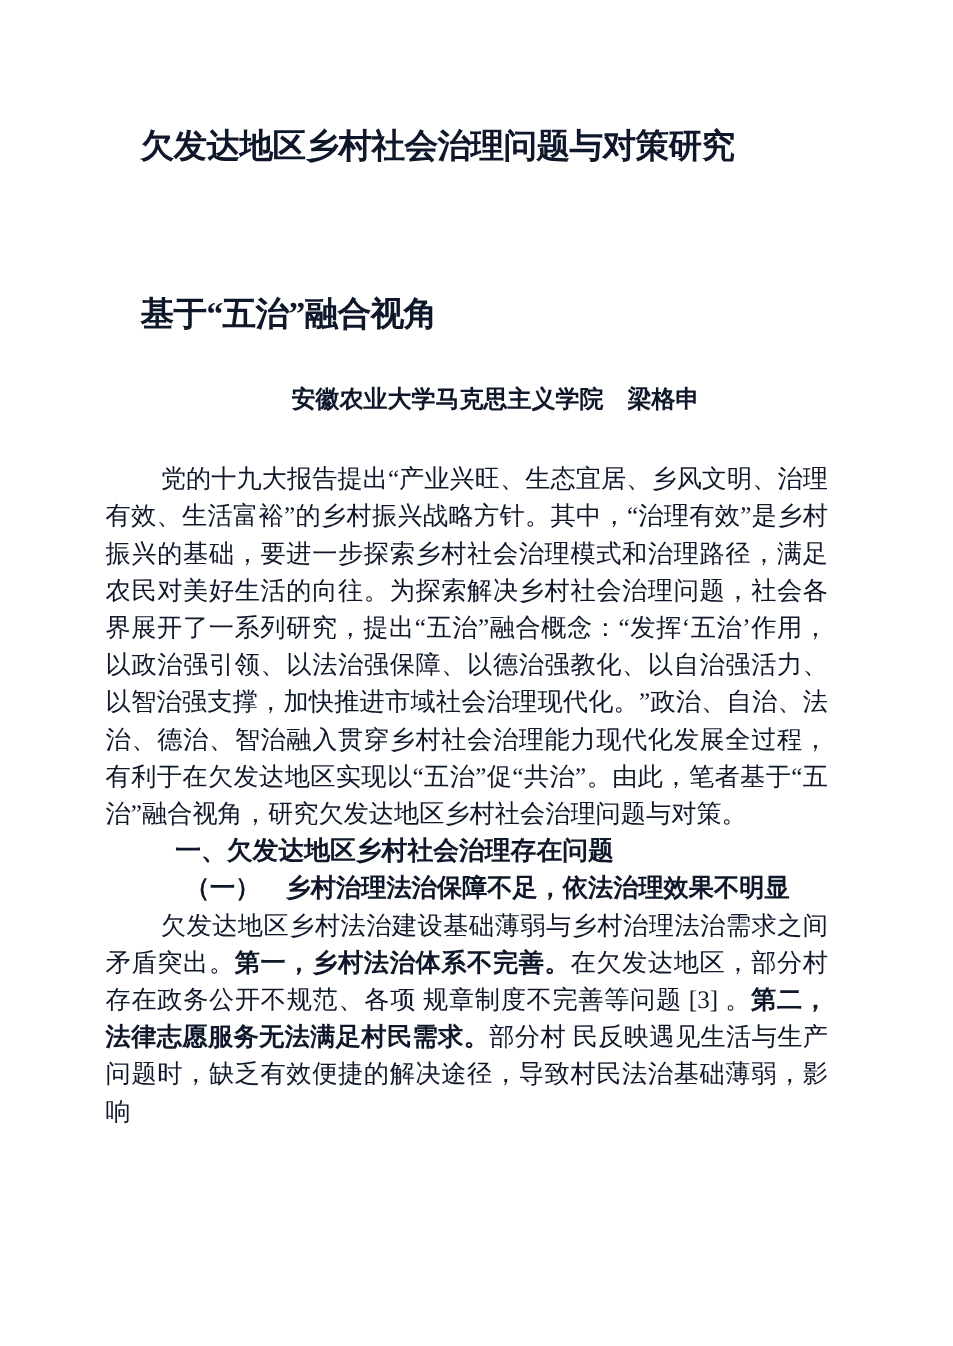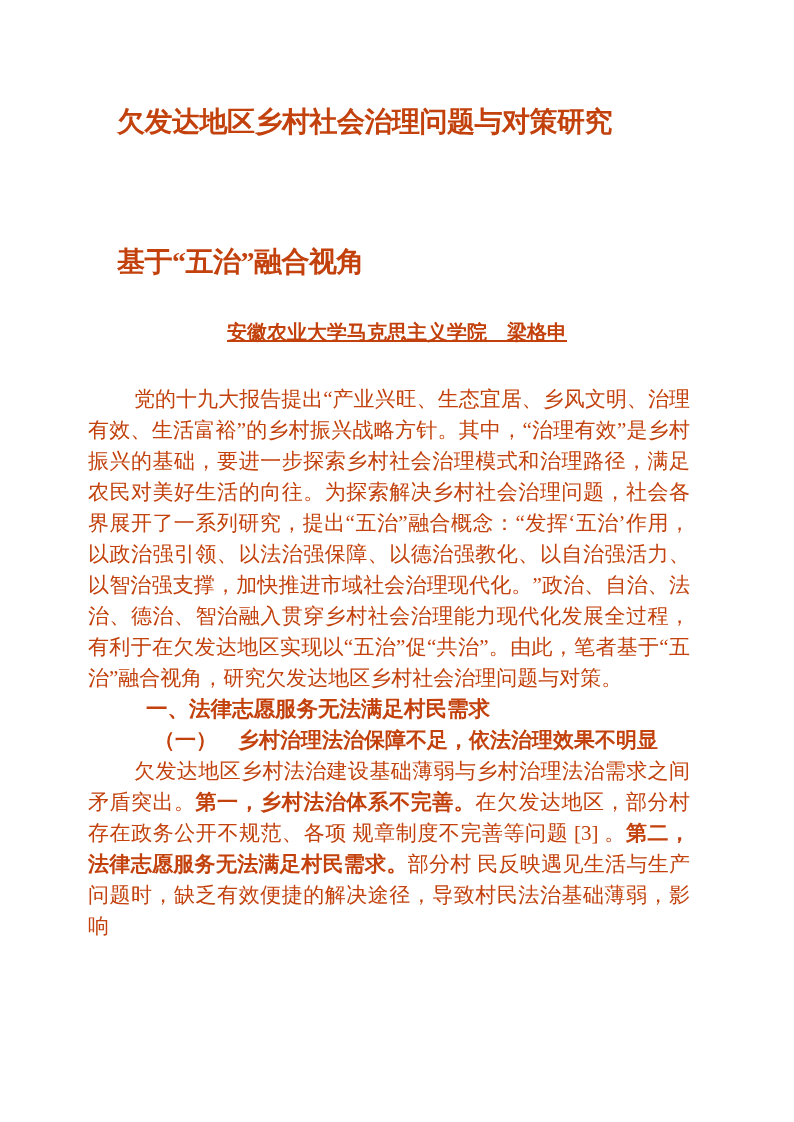--- a/index.html
+++ b/index.html
@@ -7,21 +7,21 @@
     padding: 0;
     background: #ffffff;
   }
   .page {
     position: relative;
     width: 794px;
     height: 1122px;
     background: #ffffff;
     overflow: hidden;
     font-family: "Liberation Serif", "DejaVu Serif", serif;
-    color: #c2410c;
+    color: #0f172a;
   }
   .doc-title {
     position: absolute;
     left: 117px;
     top: 103px;
     width: 600px;
     font-size: 28px;
     font-weight: bold;
     letter-spacing: -0.5px;
     white-space: nowrap;
@@ -32,27 +32,26 @@
     top: 199px;
     width: 600px;
     font-size: 28px;
     font-weight: bold;
     letter-spacing: -0.5px;
     white-space: nowrap;
     margin-top: 44px;
   }
   .doc-byline {
     position: absolute;
-    left: 96px;
+    left: 112px;
     top: 319px;
     width: 602px;
     text-align: center;
     font-size: 20px;
     font-weight: bold;
-    text-decoration: underline;
   }
   .doc-body {
     position: absolute;
     left: 88px;
     top: 384px;
     width: 602px;
     font-size: 21px;
     line-height: 31px;
     text-align: justify;
   }
@@ -79,17 +78,17 @@
 </style>
 </head>
 <body>
 
 <div class="page">
   <div class="doc-title">欠发达地区乡村社会治理问题与对策研究</div>
   <div class="doc-subtitle">基于“五治”融合视角</div>
   <div class="doc-byline">安徽农业大学马克思主义学院　梁格申</div>
   <div class="doc-body">
       <p class="paragraph"><span>党的十九大报告提出“产业兴旺、生态宜居、乡风文明、治理有效、生活富裕”的乡村振兴战略方针。其中，“治理有效”是乡村振兴的基础，要进一步探索乡村社会治理模式和治理路径，满足农民对美好生活的向往。为探索解决乡村社会治理问题，社会各界展开了一系列研究，提出“五治”融合概念：“发挥‘五治’作用，以政治强引领、以法治强保障、以德治强教化、以自治强活力、以智治强支撑，加快推进市域社会治理现代化。”政治、自治、法治、德治、智治融入贯穿乡村社会治理能力现代化发展全过程，有利于在欠发达地区实现以“五治”促“共治”。由此，笔者基于“五治”融合视角，研究欠发达地区乡村社会治理问题与对策。</span></p>
-      <p class="heading1">一、法律志愿服务无法满足村民需求</p>
+      <p class="heading1">一、欠发达地区乡村社会治理存在问题</p>
       <p class="heading2">（一）　乡村治理法治保障不足，依法治理效果不明显</p>
       <p class="paragraph"><span>欠发达地区乡村法治建设基础薄弱与乡村治理法治需求之间矛盾突出。</span><span class="bold-run">第一，乡村法治体系不完善。</span><span>在欠发达地区，部分村存在政务公开不规范、各项 规章制度不完善等问题 [3] 。</span><span class="bold-run">第二，法律志愿服务无法满足村民需求。</span><span>部分村 民反映遇见生活与生产问题时，缺乏有效便捷的解决途径，导致村民法治基础薄弱，影响</span></p>
     </div>
 </div>
 
 </body></html>

